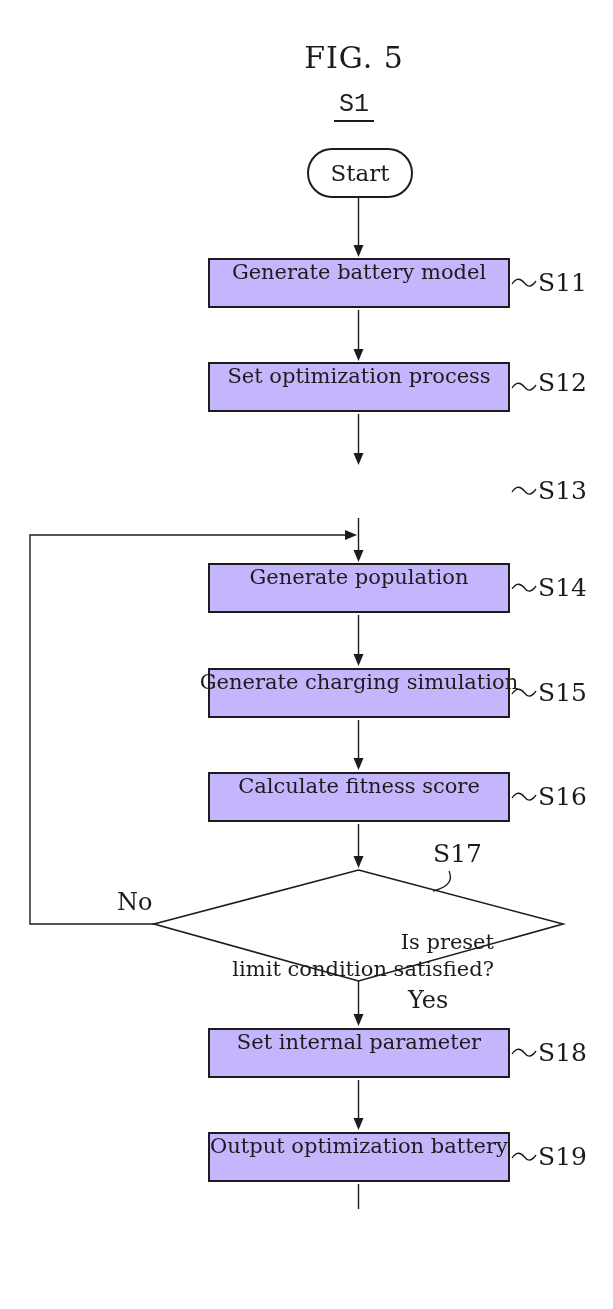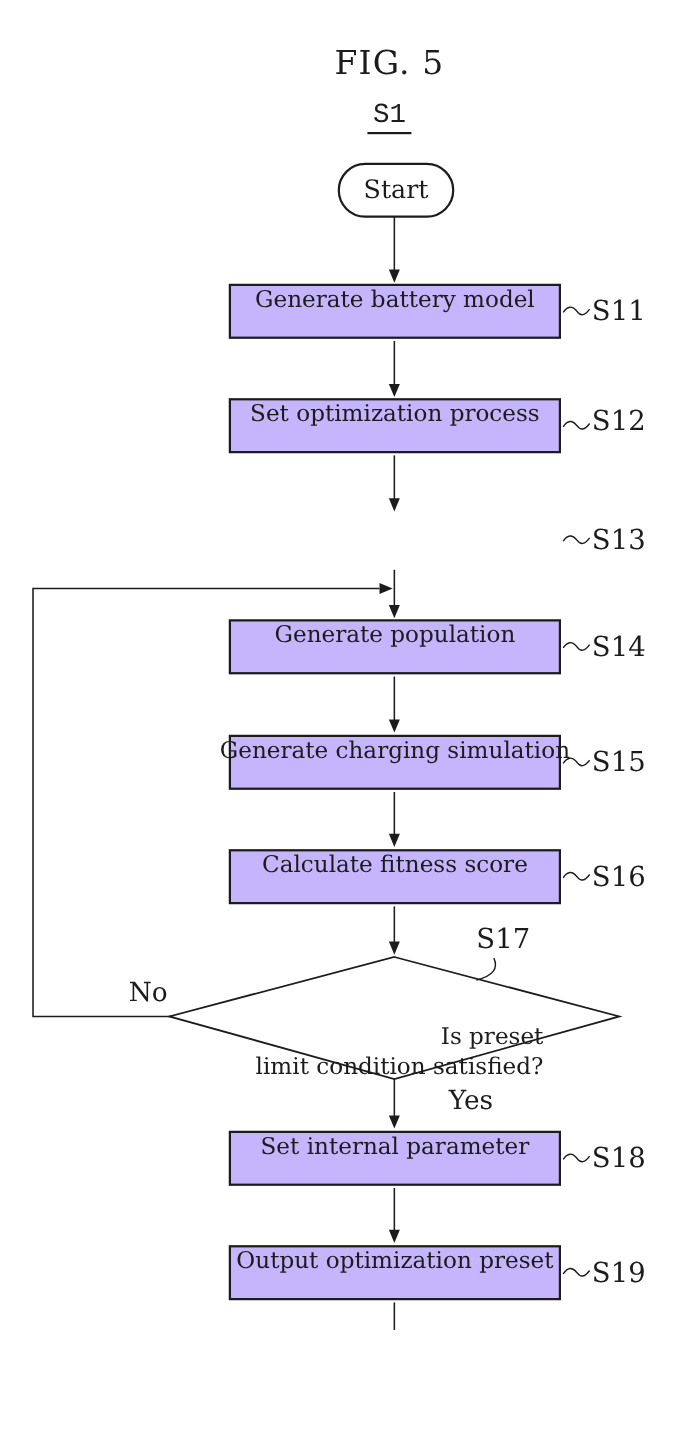--- a/index.html
+++ b/index.html
@@ -113,21 +113,21 @@
   <div class="pbox" style="top:668px">
     <span>Generate charging simulation</span>
   </div>
   <div class="pbox" style="top:1028px">
     <span>Set internal parameter</span>
   </div>
   <div class="pbox" style="top:772px">
     <span>Calculate fitness score</span>
   </div>
   <div class="pbox" style="top:1132px">
-    <span>Output optimization preset</span>
+    <span>Output optimization battery</span>
   </div>
 
   <div class="decision-text">
     <div>Is preset</div>
     <div>limit condition satisfied?</div>
   </div>
 
   <div class="branch no">No</div>
   <div class="branch yes">Yes</div>
 

